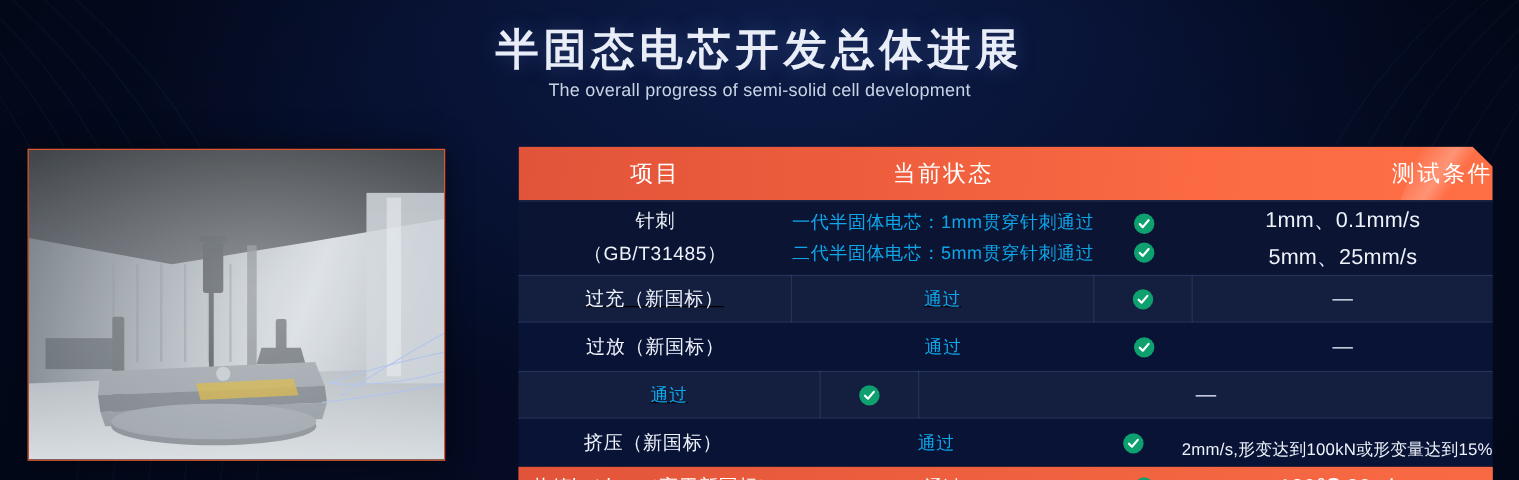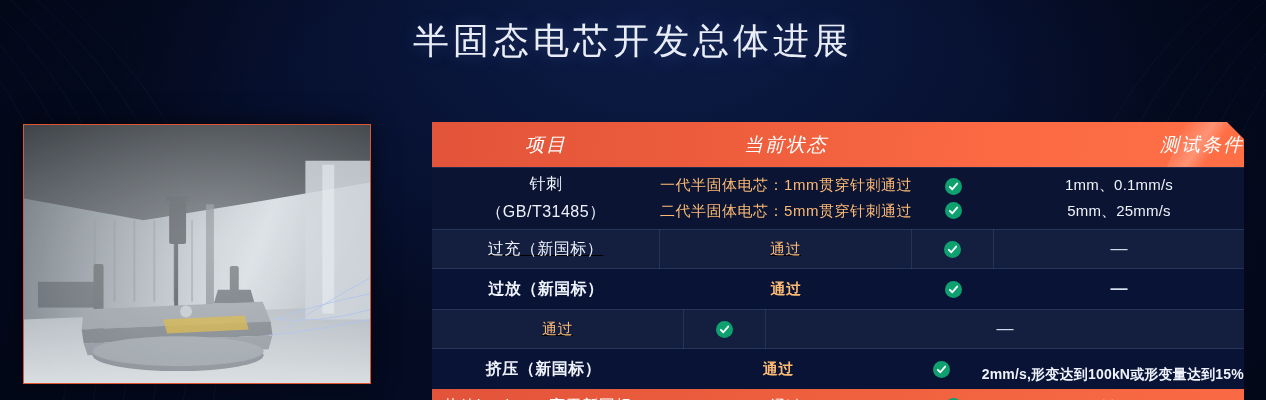--- a/index.html
+++ b/index.html
@@ -19,21 +19,21 @@
   .bg-arcs{position:absolute;inset:0;opacity:.55;}
   .bg-vignette{
     position:absolute;inset:0;
     background:radial-gradient(ellipse 900px 520px at 50% 50%, rgba(0,0,0,0) 45%, rgba(0,0,0,.45) 100%);
   }
   
   .title-wrap{
     position:absolute;left:0;right:0;top:18px;text-align:center;z-index:5;
   }
   .title-cn{
-    font-size:36px;color:#e9edf7;letter-spacing:4px;font-weight:400;
+    font-size:36px;color:#e9edf7;letter-spacing:4px;font-weight:700;
     line-height:1.25;text-shadow:0 0 18px rgba(120,160,255,.25);
   }
   .title-en{
     font-size:15px;color:#c9d3e6;letter-spacing:.2px;margin-top:4px;font-weight:400;
   }
   
   .photo-frame{
     position:absolute;left:23px;top:124px;width:348px;height:260px;
     border:1.5px solid #e0552f;box-sizing:border-box;
     box-shadow:0 0 22px rgba(0,0,0,.55);
@@ -44,41 +44,40 @@
   .table{
     position:absolute;left:432px;top:122px;width:812px;z-index:5;
     font-size:15px;
   }
   .thead{
     position:relative;height:45px;
     background:linear-gradient(95deg,#e2543a 0%,#ec5c3c 32%,#fb6a43 70%,#ff6f46 100%);
     clip-path:polygon(0 0, calc(100% - 17px) 0, 100% 17px, 100% 100%, 0 100%);
     display:flex;align-items:center;
     box-shadow:0 2px 10px rgba(0,0,0,.35);
-    font-style:italic;
   }
   .thead .shine{
     position:absolute;top:0;right:14px;width:54px;height:100%;
     background:linear-gradient(105deg,rgba(255,255,255,0) 0%,rgba(255,255,255,.26) 45%,rgba(255,255,255,0) 72%);
     transform:skewX(-22deg);pointer-events:none;
   }
   .th{
     color:#ffffff;font-size:19px;letter-spacing:2px;text-align:center;
     position:relative;z-index:2;
   }
   .c1{width:228px;}
   .c2{width:252px;}
   .c3{width:82px;}
   .c4{flex:1;text-align:right;}
   .row{
     display:flex;align-items:center;height:40px;position:relative;
     box-sizing:border-box;
   }
   .row.odd{background:#141f40;}
-  .row.even{background:#081335;font-weight:bold;}
+  .row.even{background:#081335;}
   .row.tall{height:62px;background:#0b1533;}
   .row.hot{
     background:linear-gradient(95deg,#e2543a 0%,#ee5f3e 45%,#f96a44 100%);
     height:34px;
   }
   .row.odd::before,.row.tall::before{
     content:"";position:absolute;left:0;right:0;top:0;height:1px;
     background:rgba(120,150,210,.18);
   }
   .row.odd::after{
@@ -86,23 +85,23 @@
     background:rgba(120,150,210,.18);
   }
   .cell{
     display:flex;align-items:center;justify-content:center;
     height:100%;box-sizing:border-box;text-align:center;
   }
   .row.odd .cell.c1,.row.odd .cell.c2{border-right:1px solid rgba(120,150,210,.16);text-decoration:underline;}
   .row.odd .cell.c3{border-right:1px solid rgba(120,150,210,.16);}
   .name{color:#eef2fb;font-size:16px;letter-spacing:.5px;white-space:nowrap;}
   .row.hot .name{color:#ffffff;}
-  .status{color:#fdba74;font-size:15px;letter-spacing:.5px;white-space:nowrap;}
+  .status{color:#0ea5e9;font-size:15px;letter-spacing:.5px;white-space:nowrap;}
   .row.hot .status{color:#ffffff;}
-  .cond{color:#eef2fb;font-size:15px;letter-spacing:.2px;white-space:nowrap;}
+  .cond{color:#eef2fb;font-size:18px;letter-spacing:.2px;white-space:nowrap;}
   .cond.small{font-size:14px;margin-top:12px;}
   .row.hot .cond{color:#ffffff;}
   .dash{color:#d9e0ef;font-size:17px;}
   .stack{display:flex;flex-direction:column;justify-content:center;height:100%;gap:7px;}
   .stack > div{display:flex;align-items:center;justify-content:center;}
   .chk{
     width:17px;height:17px;border-radius:50%;
     background:#0fa070;display:inline-flex;align-items:center;justify-content:center;
     flex:0 0 auto;
   }
@@ -128,20 +127,21 @@
     <path d="M1345,-60 Q1066,120 1134,420"></path>
     <path d="M1320,-60 Q1038,120 1107,420"></path>
     <path d="M1295,-60 Q1010,120 1080,420"></path>
   </g>
   <g fill="none" stroke="#1d3straight" stroke-width="0"></g>
 </svg>
 <div class="bg-vignette"></div>
 
 <div class="title-wrap">
   <div class="title-cn">半固态电芯开发总体进展</div>
+  <div class="title-en">The overall progress of semi-solid cell development</div>
 </div>
 
 <div class="photo-frame">
   <svg viewBox="0 0 348 260" preserveAspectRatio="none">
     <defs>
       <linearGradient id="wallG" x1="0" y1="0" x2="1" y2="0.3">
         <stop offset="0" stop-color="#5d666e"></stop>
           <stop offset="0.45" stop-color="#9aa3ab"></stop>
         <stop offset="0.75" stop-color="#cfd6dc"></stop>
           <stop offset="1" stop-color="#aeb6bd"></stop>

